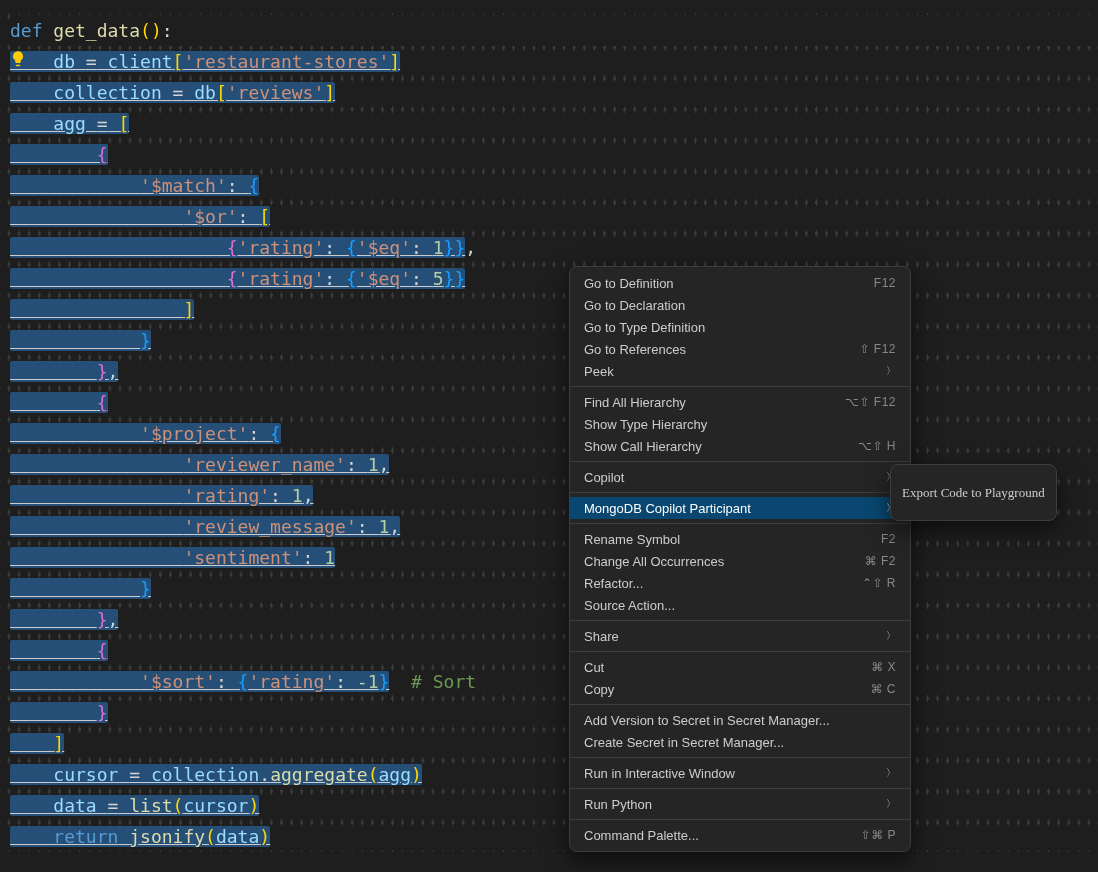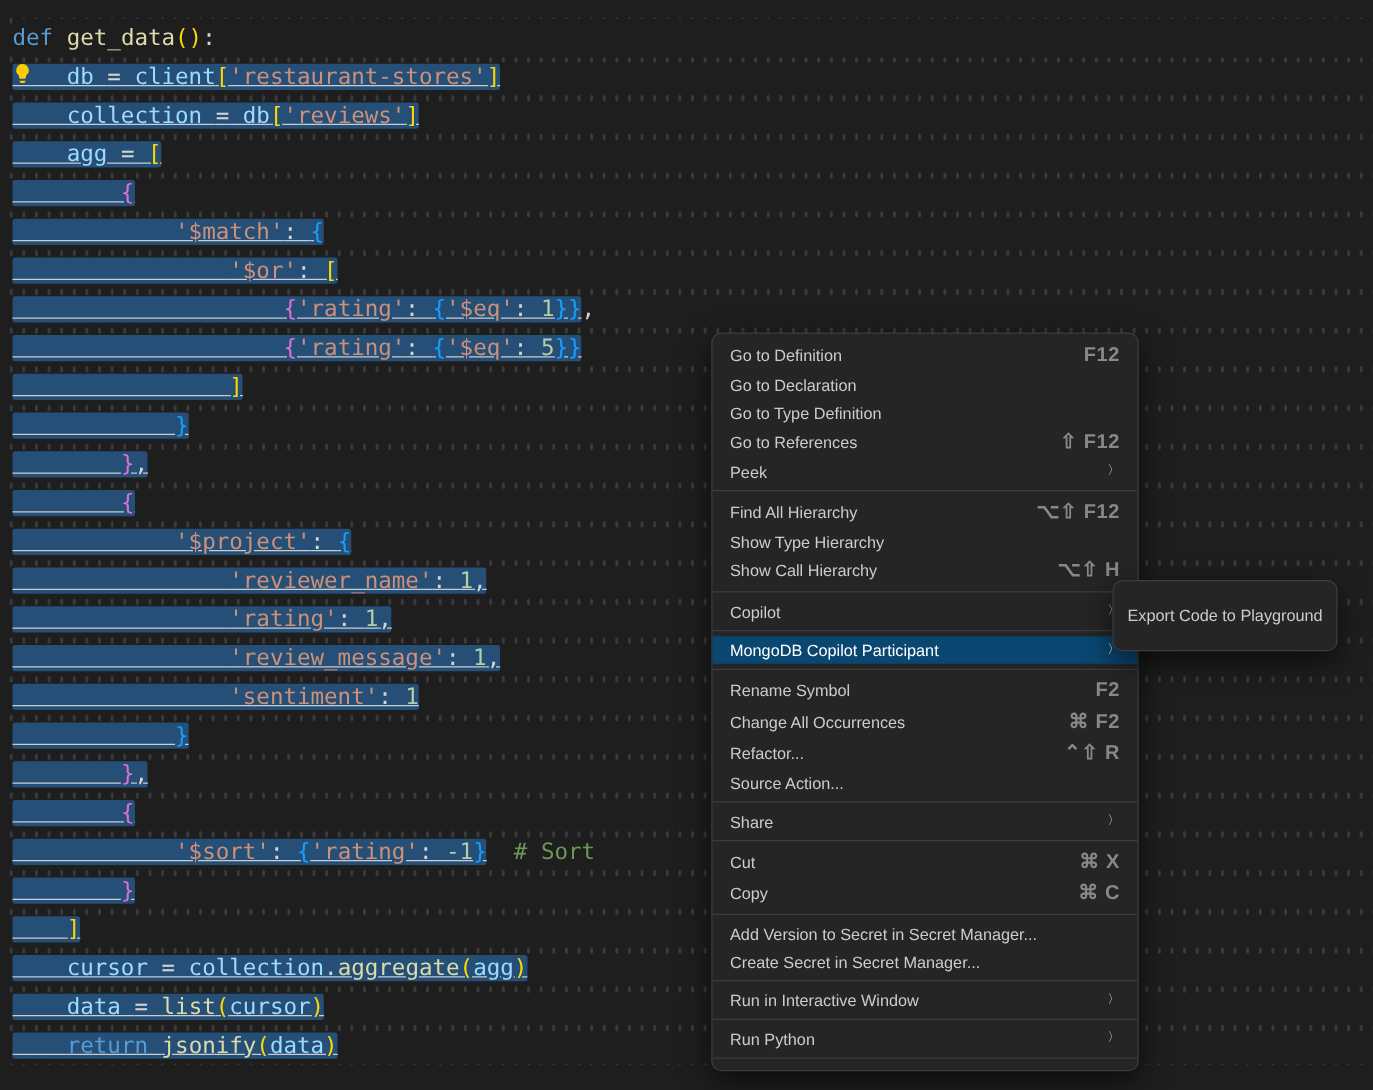--- a/index.html
+++ b/index.html
@@ -74,23 +74,22 @@
     padding: 4.5px 14px 4.5px 14px;
     cursor: default;
   }
   .menu-item.highlight {
     background: #094771;
     color: #fff;
     text-align: right;
   }
   .shortcut {
     color: #888;
-    font-size: 16px;
+    font-size: 12px;
     letter-spacing: 0.5px;
-    font-weight: bold;
   }
   .submenu-arrow {
     color: #ccc;
     font-size: 10px;
   }
   .menu-item.highlight .submenu-arrow { color: #fff; }
   .menu-sep {
     height: 1px;
     background: #3d3d3d;
     margin: 4px 0;
@@ -102,21 +101,21 @@
     background: #252526;
     border: 1px solid #3d3d3d;
     border-radius: 8px;
     box-shadow: 0 8px 24px rgba(0,0,0,0.6);
     font-family: -apple-system, "Helvetica Neue", Arial, sans-serif;
     font-size: 13px;
     color: #ccc;
     padding: 6px 0;
     z-index: 11;
   }
-  .submenu .menu-item { padding: 6px 11px; }
+  .submenu .menu-item { padding: 6px 11px; font-family: Liberation Serif, serif; }
   .nodots { background: #1e1e1e; }
 </style>
 </head>
 <body>
 
 <svg class="lightbulb" viewBox="0 0 16 16" fill="currentColor">
   <path d="M8 1a4.5 4.5 0 0 0-2.5 8.2v1.3a1 1 0 0 0 1 1h3a1 1 0 0 0 1-1v-1.3A4.5 4.5 0 0 0 8 1zm2 12H6v.5a1 1 0 0 0 1 1h2a1 1 0 0 0 1-1V13z"></path>
 </svg>
 
 <div class="editor">
@@ -231,19 +230,23 @@
   <div class="menu-item">
       <span>Run in Interactive Window</span>
       <span class="submenu-arrow">〉</span>
     </div>
   <div class="menu-sep"></div>
   <div class="menu-item">
       <span>Run Python</span>
       <span class="submenu-arrow">〉</span>
     </div>
   <div class="menu-sep"></div>
+  <div class="menu-item">
+      <span>Command Palette...</span>
+      <span class="shortcut">⇧⌘ P</span>
+    </div>
 </div>
 
 <div class="submenu">
   <div class="menu-item">
       <span>Export Code to Playground</span>
     </div>
 </div>
 
 </body></html>

